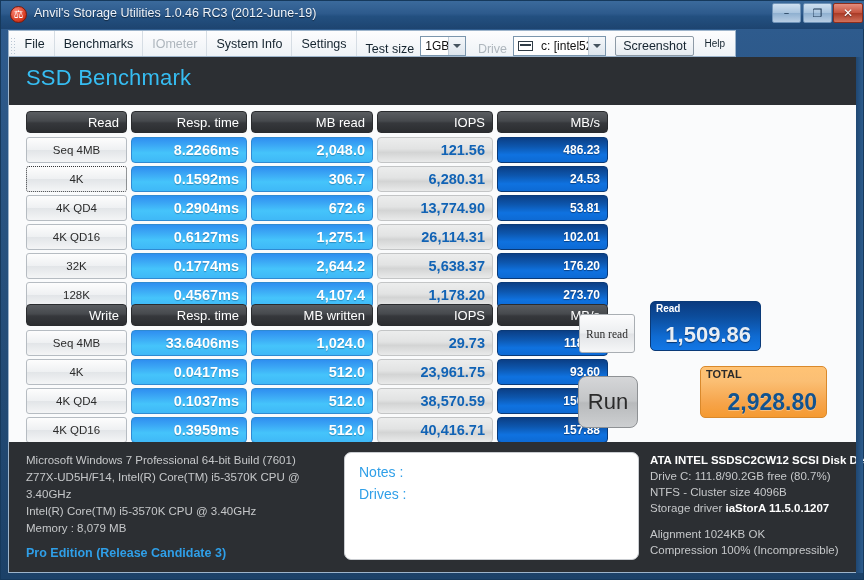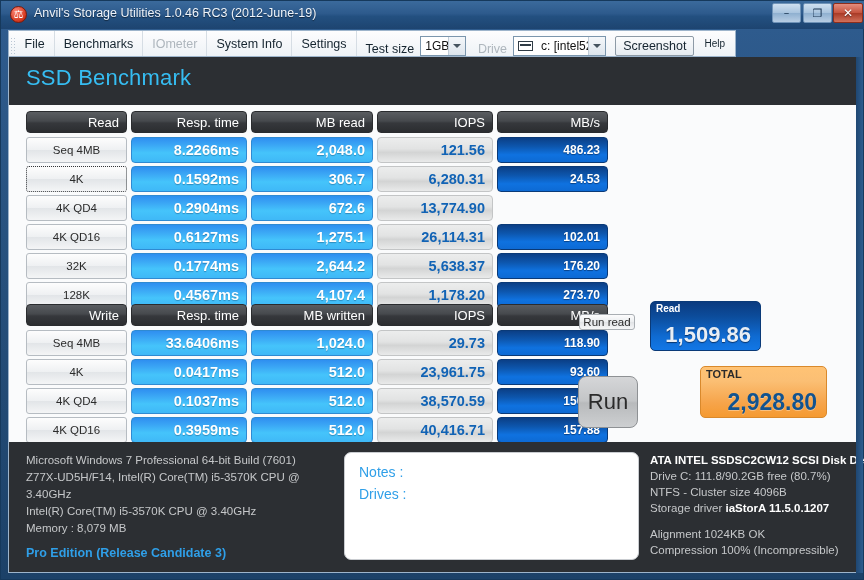--- a/index.html
+++ b/index.html
@@ -176,21 +176,21 @@
   }
 
   
   .runbtn {
     position:absolute;
     background: linear-gradient(to bottom,#fcfcfd 0%,#eceef0 48%,#e1e3e6 52%,#f6f7f8 100%);
     border:1px solid #a9aeb3; border-radius:3px;
     display:flex; align-items:center; justify-content:center;
     font-size:11.5px; color:#2b2b2b;
   }
-  #btn-run-read  { left:570px; top:209px; width:56px; height:16px; }
+  #btn-run-read  { left:570px; top:209px; width:56px; height:39px;font-family:Liberation Serif, serif; }
   #btn-run-write { left:570px; top:362px; width:56px; height:30px; }
   #btn-run {
     position:absolute; left:569px; top:271px; width:60px; height:52px;
     background: linear-gradient(to bottom,#d5d6d8 0%,#c3c5c7 48%,#b8babc 52%,#cdcfd1 100%);
     border:1px solid #8e9194; border-radius:8px;
     display:flex; align-items:center; justify-content:center;
     font-size:22px; color:#2b2b2b;
   }
 
   .scorebox {
@@ -321,20 +321,21 @@
         <div class="cell v-resp c-resp">0.1592ms</div>
         <div class="cell v-mb c-mb">306.7</div>
         <div class="cell v-iops c-iops">6,280.31</div>
         <div class="cell v-mbs c-mbs">24.53</div>
       </div>
       <div class="row">
         <div class="cell rowlbl c-label">4K QD4</div>
         <div class="cell v-resp c-resp">0.2904ms</div>
         <div class="cell v-mb c-mb">672.6</div>
         <div class="cell v-iops c-iops">13,774.90</div>
+        <div class="cell v-mbs c-mbs">53.81</div>
       </div>
       <div class="row">
         <div class="cell rowlbl c-label">4K QD16</div>
         <div class="cell v-resp c-resp">0.6127ms</div>
         <div class="cell v-mb c-mb">1,275.1</div>
         <div class="cell v-iops c-iops">26,114.31</div>
         <div class="cell v-mbs c-mbs">102.01</div>
       </div>
       <div class="row">
         <div class="cell rowlbl c-label">32K</div>

